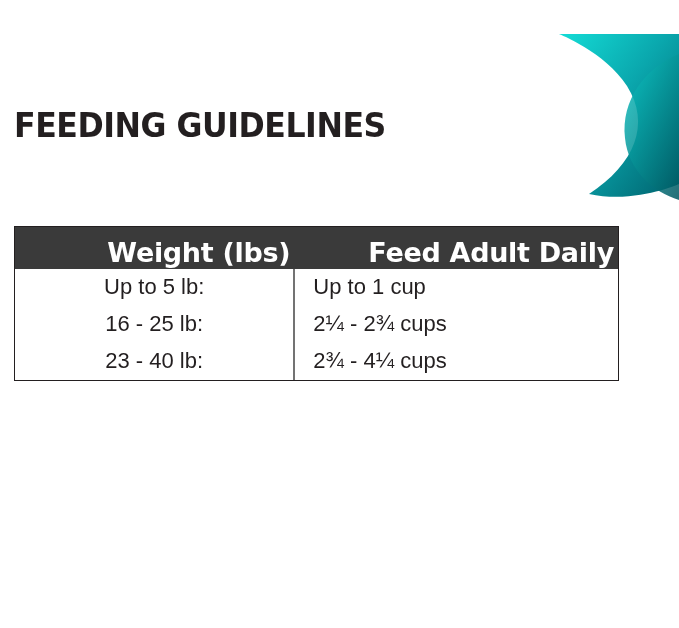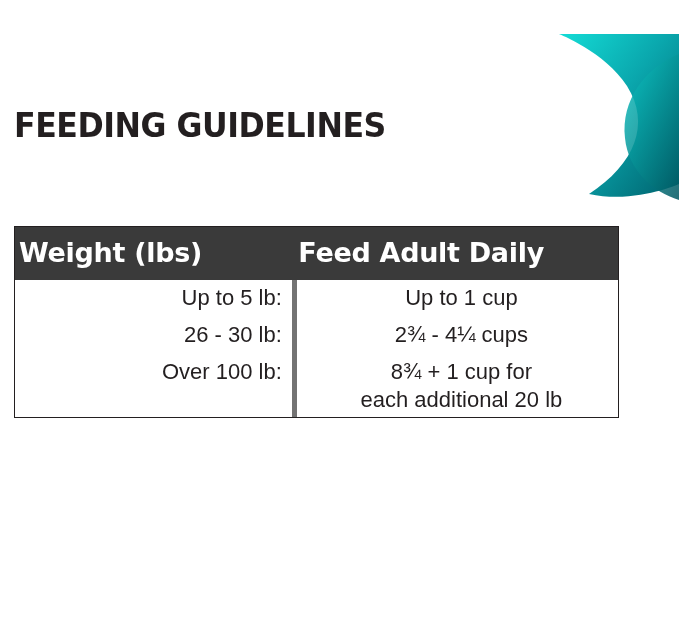--- a/index.html
+++ b/index.html
@@ -63,45 +63,45 @@
     border-collapse: collapse;
     width: 100%;
     table-layout: fixed;
   }
 
   table.guidelines thead th {
     background: #3a3a3a;
     color: #ffffff;
     font-size: 27px;
     font-weight: bold;
-    text-align: left;
-    padding: 10px 4px 12px 4px;
+    text-align: right;
+    padding: 10px 4px 1px 4px;
     font-family: "DejaVu Sans", sans-serif;
     letter-spacing: -0.3px;
   }
 
   table.guidelines thead th.col-weight {
     width: 45%;
   }
 
   table.guidelines tbody td {
     font-size: 22px;
     color: #231f20;
     padding: 5px 10px 6px 10px;
     vertical-align: top;
     font-family: "Liberation Sans", sans-serif;
   }
 
   table.guidelines tbody td.weight {
-    text-align: right;
-    border-right: 5px solid #737373;
+    text-align: center;
+    border-right: 2px solid #737373;
   }
 
   table.guidelines tbody td.amount {
-    text-align: center;
+    text-align: left;
     padding-left: 18px;
   }
 
   table.guidelines tbody tr.last td {
     padding-bottom: 4px;
   }
 
   .amount .line2 {
     display: block;
     margin-top: 2px;
@@ -137,27 +137,24 @@
           <th class="col-weight">Weight (lbs)</th>
           <th class="col-amount">Feed Adult Daily</th>
         </tr>
       </thead>
       <tbody>
         <tr>
           <td class="weight">Up to 5 lb:</td>
           <td class="amount">Up to 1 cup</td>
         </tr>
         <tr>
-          <td class="weight">26 - 30 lb:</td>
+          <td class="weight">16 - 25 lb:</td>
+          <td class="amount">2¼ - 2¾ cups</td>
+        </tr>
+        <tr>
+          <td class="weight">23 - 40 lb:</td>
           <td class="amount">2¾ - 4¼ cups</td>
-        </tr>
-        <tr class="last">
-          <td class="weight">Over 100 lb:</td>
-          <td class="amount">
-            <span>8¾ + 1 cup for</span>
-            <span class="line2">each additional 20 lb</span>
-          </td>
         </tr>
       </tbody>
     </table>
   </div>
 
 </div>
 
 </body></html>

